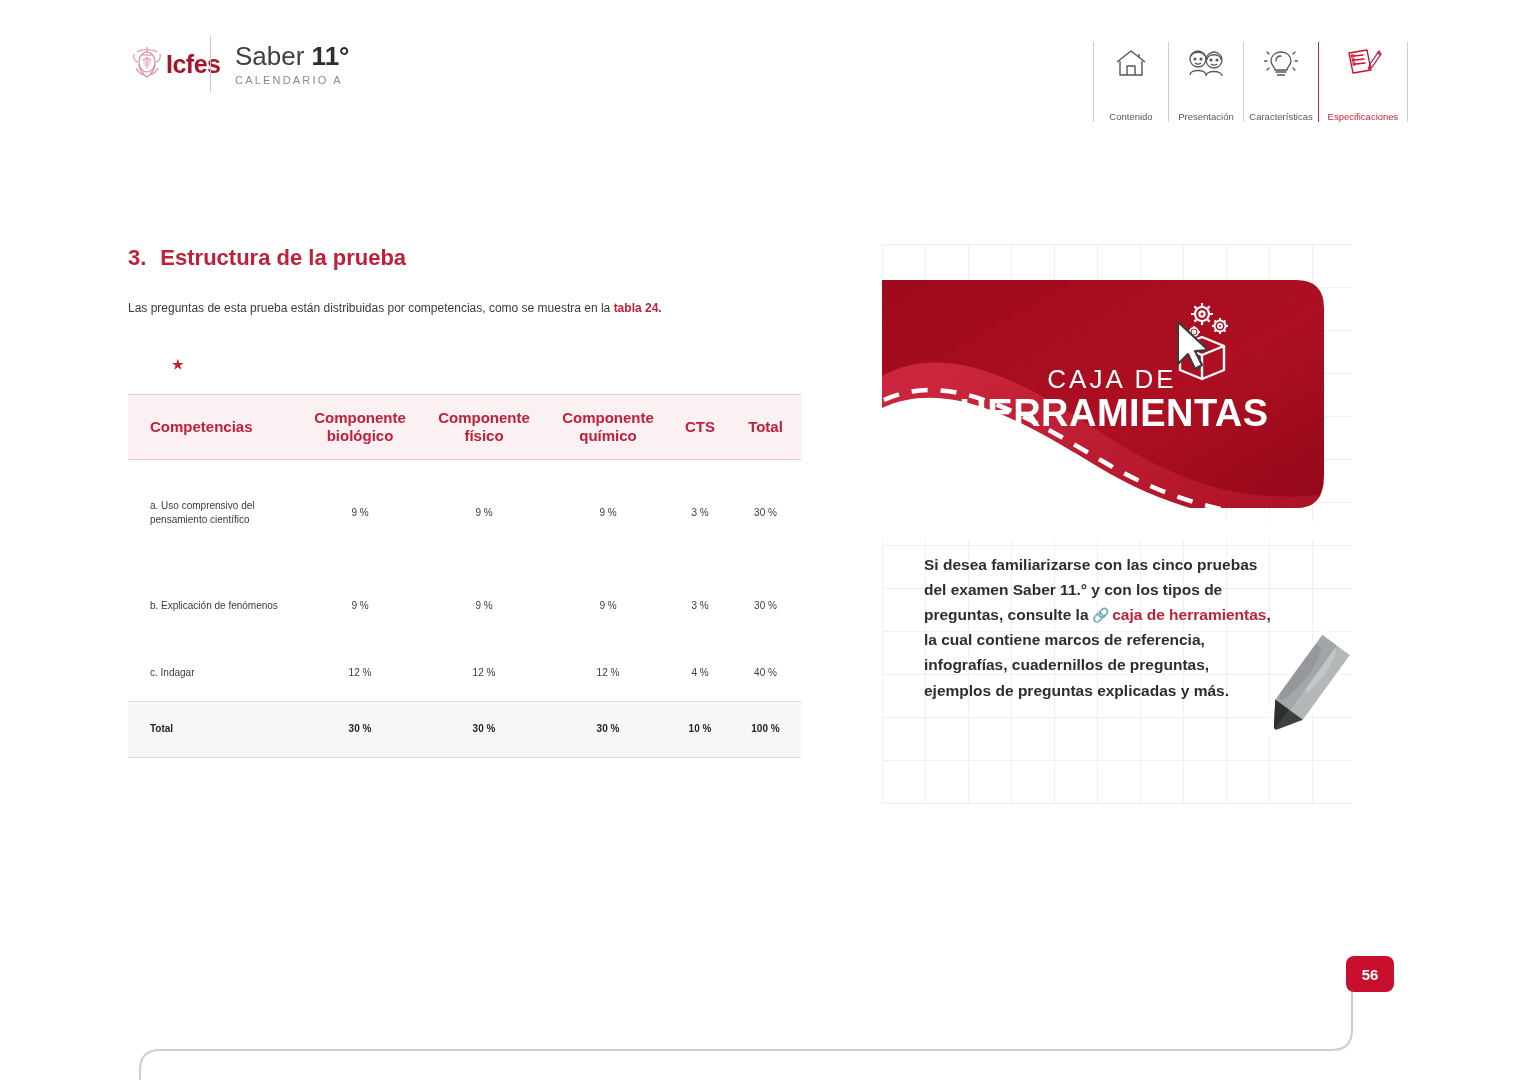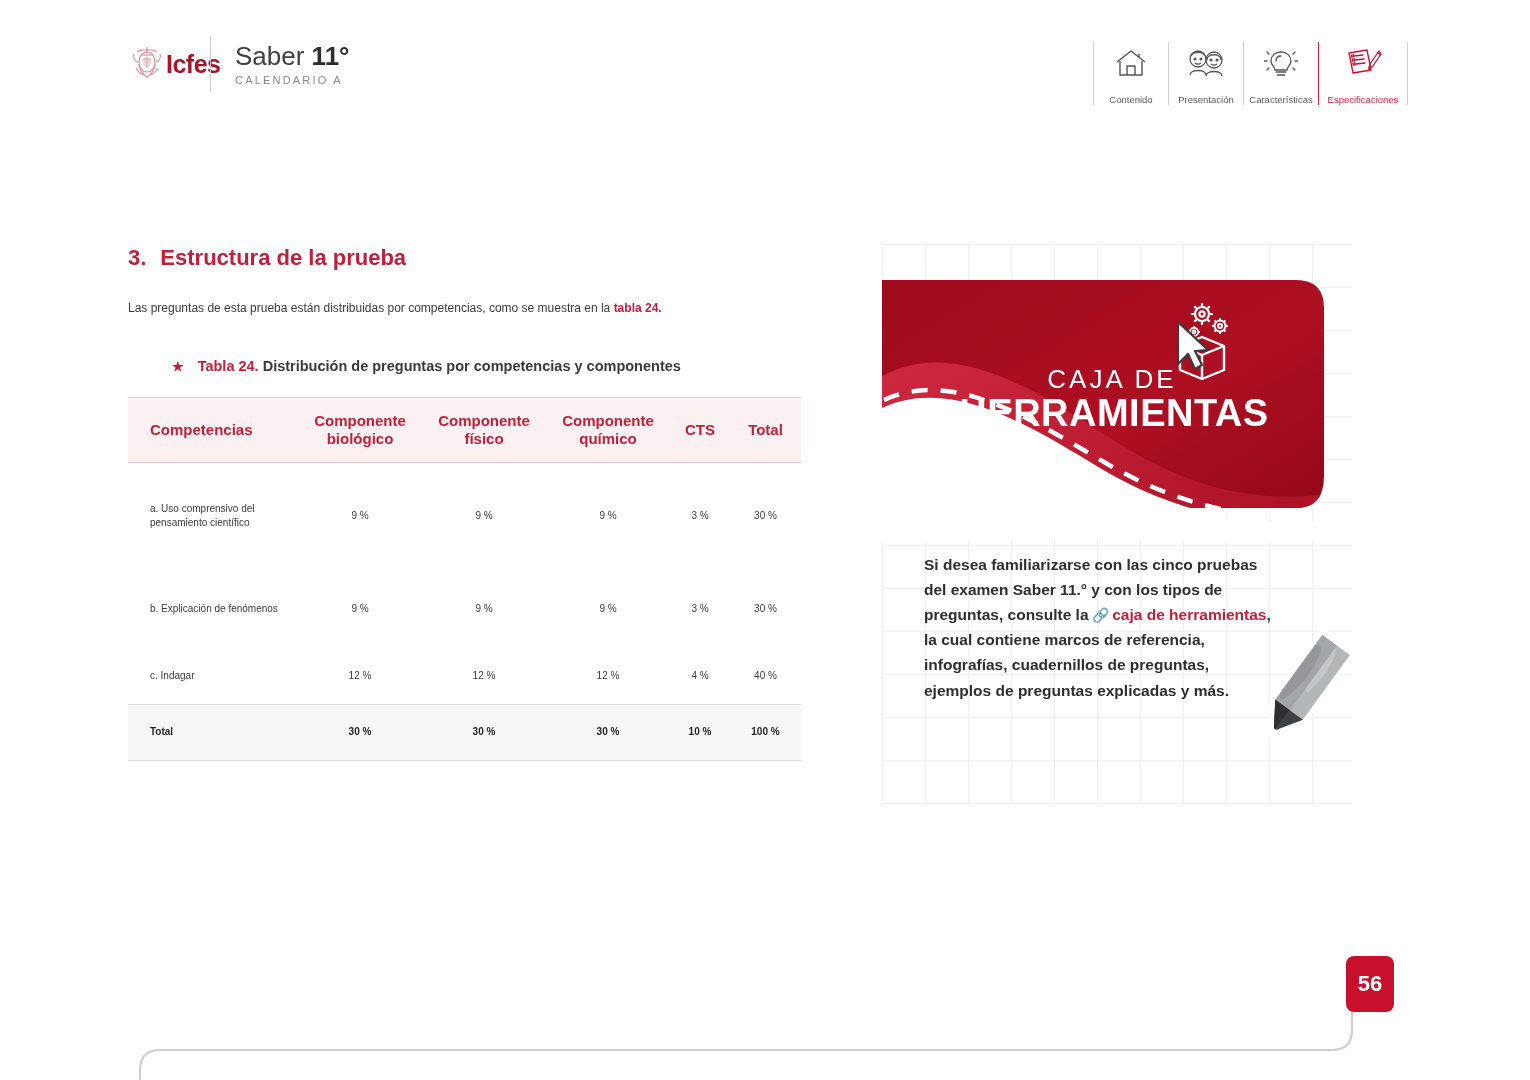--- a/index.html
+++ b/index.html
@@ -28,21 +28,21 @@
   .brand-title { font-size: 26px; color: #3f3f3f; font-weight: 400; line-height: 1.1; }
   .brand-title b { font-weight: bold; color: #2e2e2e; }
   .brand-sub { font-size: 11px; color: #8a8a8a; letter-spacing: 2.2px; margin-top: 4px; }
 
   
   .topnav { position: absolute; right: 122px; top: 42px; display: flex; align-items: stretch; }
   .nav-sep { width: 1px; background: #cfcfcf; margin: 0; align-self: stretch; }
   .nav-sep.active { background: #D2233C; }
   .nav-item { width: 74px; display: flex; flex-direction: column; align-items: center; padding: 0 4px; cursor: pointer; }
   .nav-icon { height: 42px; display: flex; align-items: center; justify-content: center; }
-  .nav-label { font-size: 9.5px; color: #5a5a5a; margin-top: 10px; text-align: center; white-space: nowrap; }
+  .nav-label { font-size: 9.5px; color: #5a5a5a; margin-top: 27px; text-align: center; white-space: nowrap; }
   .nav-item.active .nav-label { color: #D2233C; }
 
   
   .left-col { position: absolute; left: 128px; top: 245px; width: 690px; }
   .h-section { font-size: 22px; font-weight: bold; color: #C0203A; display: flex; gap: 14px; }
   .h-num { }
   .body-p { margin-top: 27px; font-size: 12px; color: #3a3a3a; line-height: 1.68; }
   .body-p .ref { color: #C0203A; font-weight: bold; }
 
   .table-caption { margin-top: 40px; margin-left: 44px; font-size: 14.5px; color: #3a3a3a; font-weight: bold; display: flex; align-items: baseline; gap: 14px; }
@@ -100,22 +100,22 @@
   .callout { position: absolute; left: 42px; top: 282px; width: 350px;
              font-size: 15.5px; font-weight: bold; color: #2e2e2e; line-height: 1.62; margin-top: 26px; }
   .callout .lnk { color: #C0203A; font-weight: bold; }
   .lnk-icon { color: #C0203A; font-size: 14px; margin-right: 2px; }
 
   .pencil { position: absolute; left: 355px; top: 378px; width: 130px; height: 140px; }
 
   
   .page-num {
     position: absolute; left: 1346px; top: 956px;
-    width: 48px; height: 56px; border-radius: 8px; background: #C8102E;
-    color: #fff; font-size: 22px; font-weight: bold;
+    width: 48px; height: 36px; border-radius: 8px; background: #C8102E;
+    color: #fff; font-size: 15px; font-weight: bold;
     display: flex; align-items: center; justify-content: center;
   }
   .track { position: absolute; left: 0; top: 940px; width: 1530px; height: 140px; }
 </style>
 </head>
 <body>
 
 <div class="page">
 
   <div class="header">
@@ -242,21 +242,20 @@
       <span class="h-num">3.</span>
       <span>Estructura de la prueba</span>
     </h2>
 
     <p class="body-p">
       <span>Las preguntas de esta prueba están distribuidas por competencias, como se muestra en la </span><span class="ref">tabla 24.</span>
     </p>
 
     <div class="table-caption">
       <span class="cap-star">★</span>
-      <span><span class="cap-strong">Tabla 24.</span><span> Distribución de preguntas por competencias y componentes</span></span>
     </div>
 
     <div class="tbl-wrap">
       <table class="dist">
         <colgroup>
             <col class="c0">
             <col class="c1">
             <col class="c2">
             <col class="c3">
             <col class="c4">

